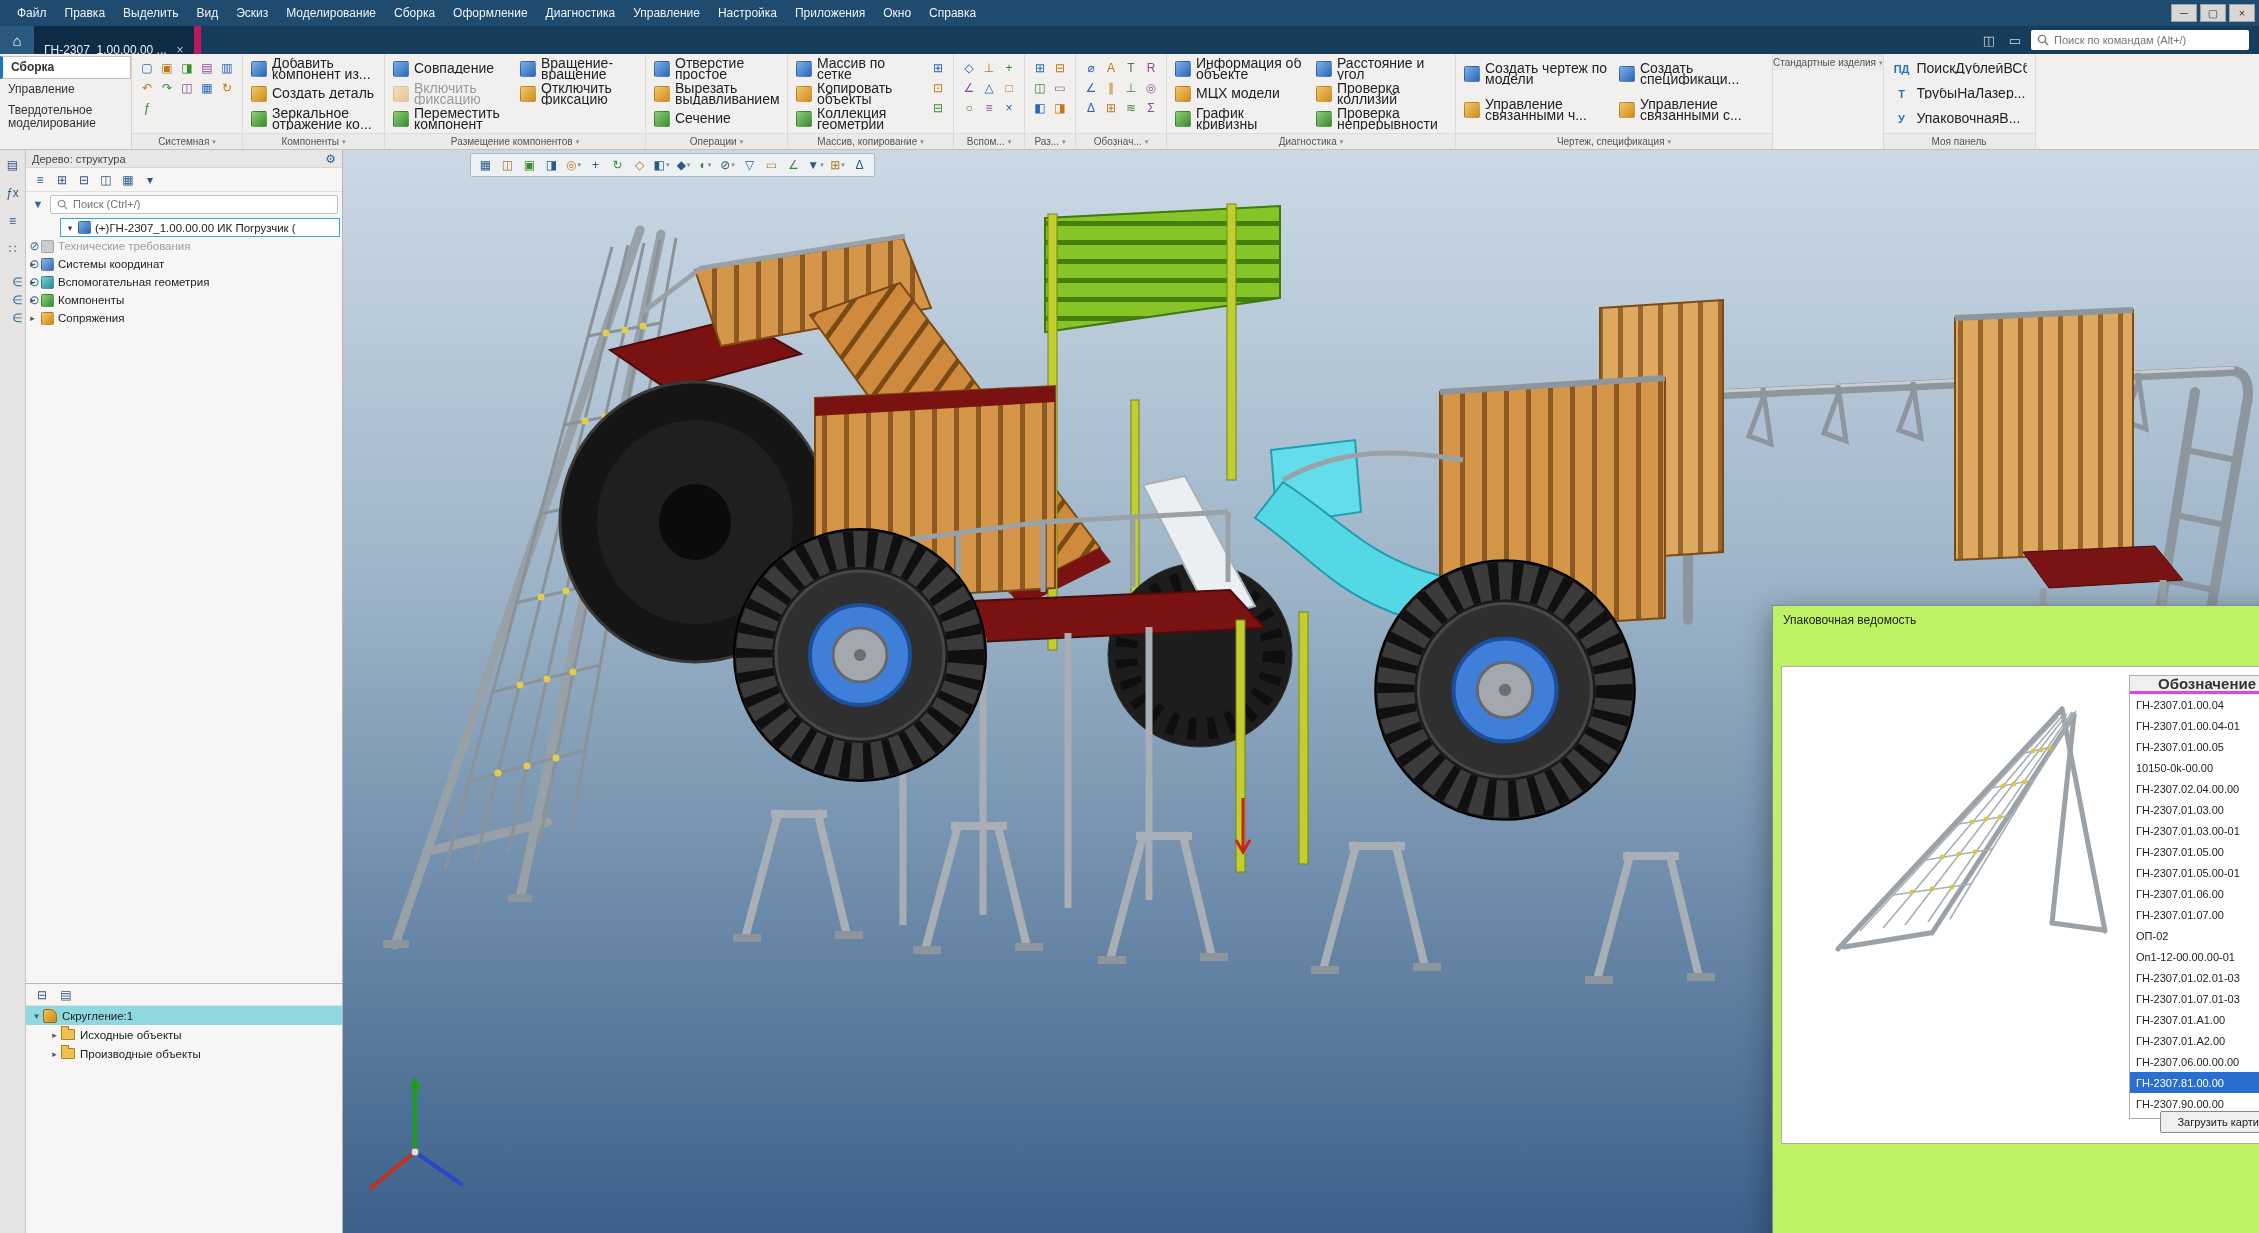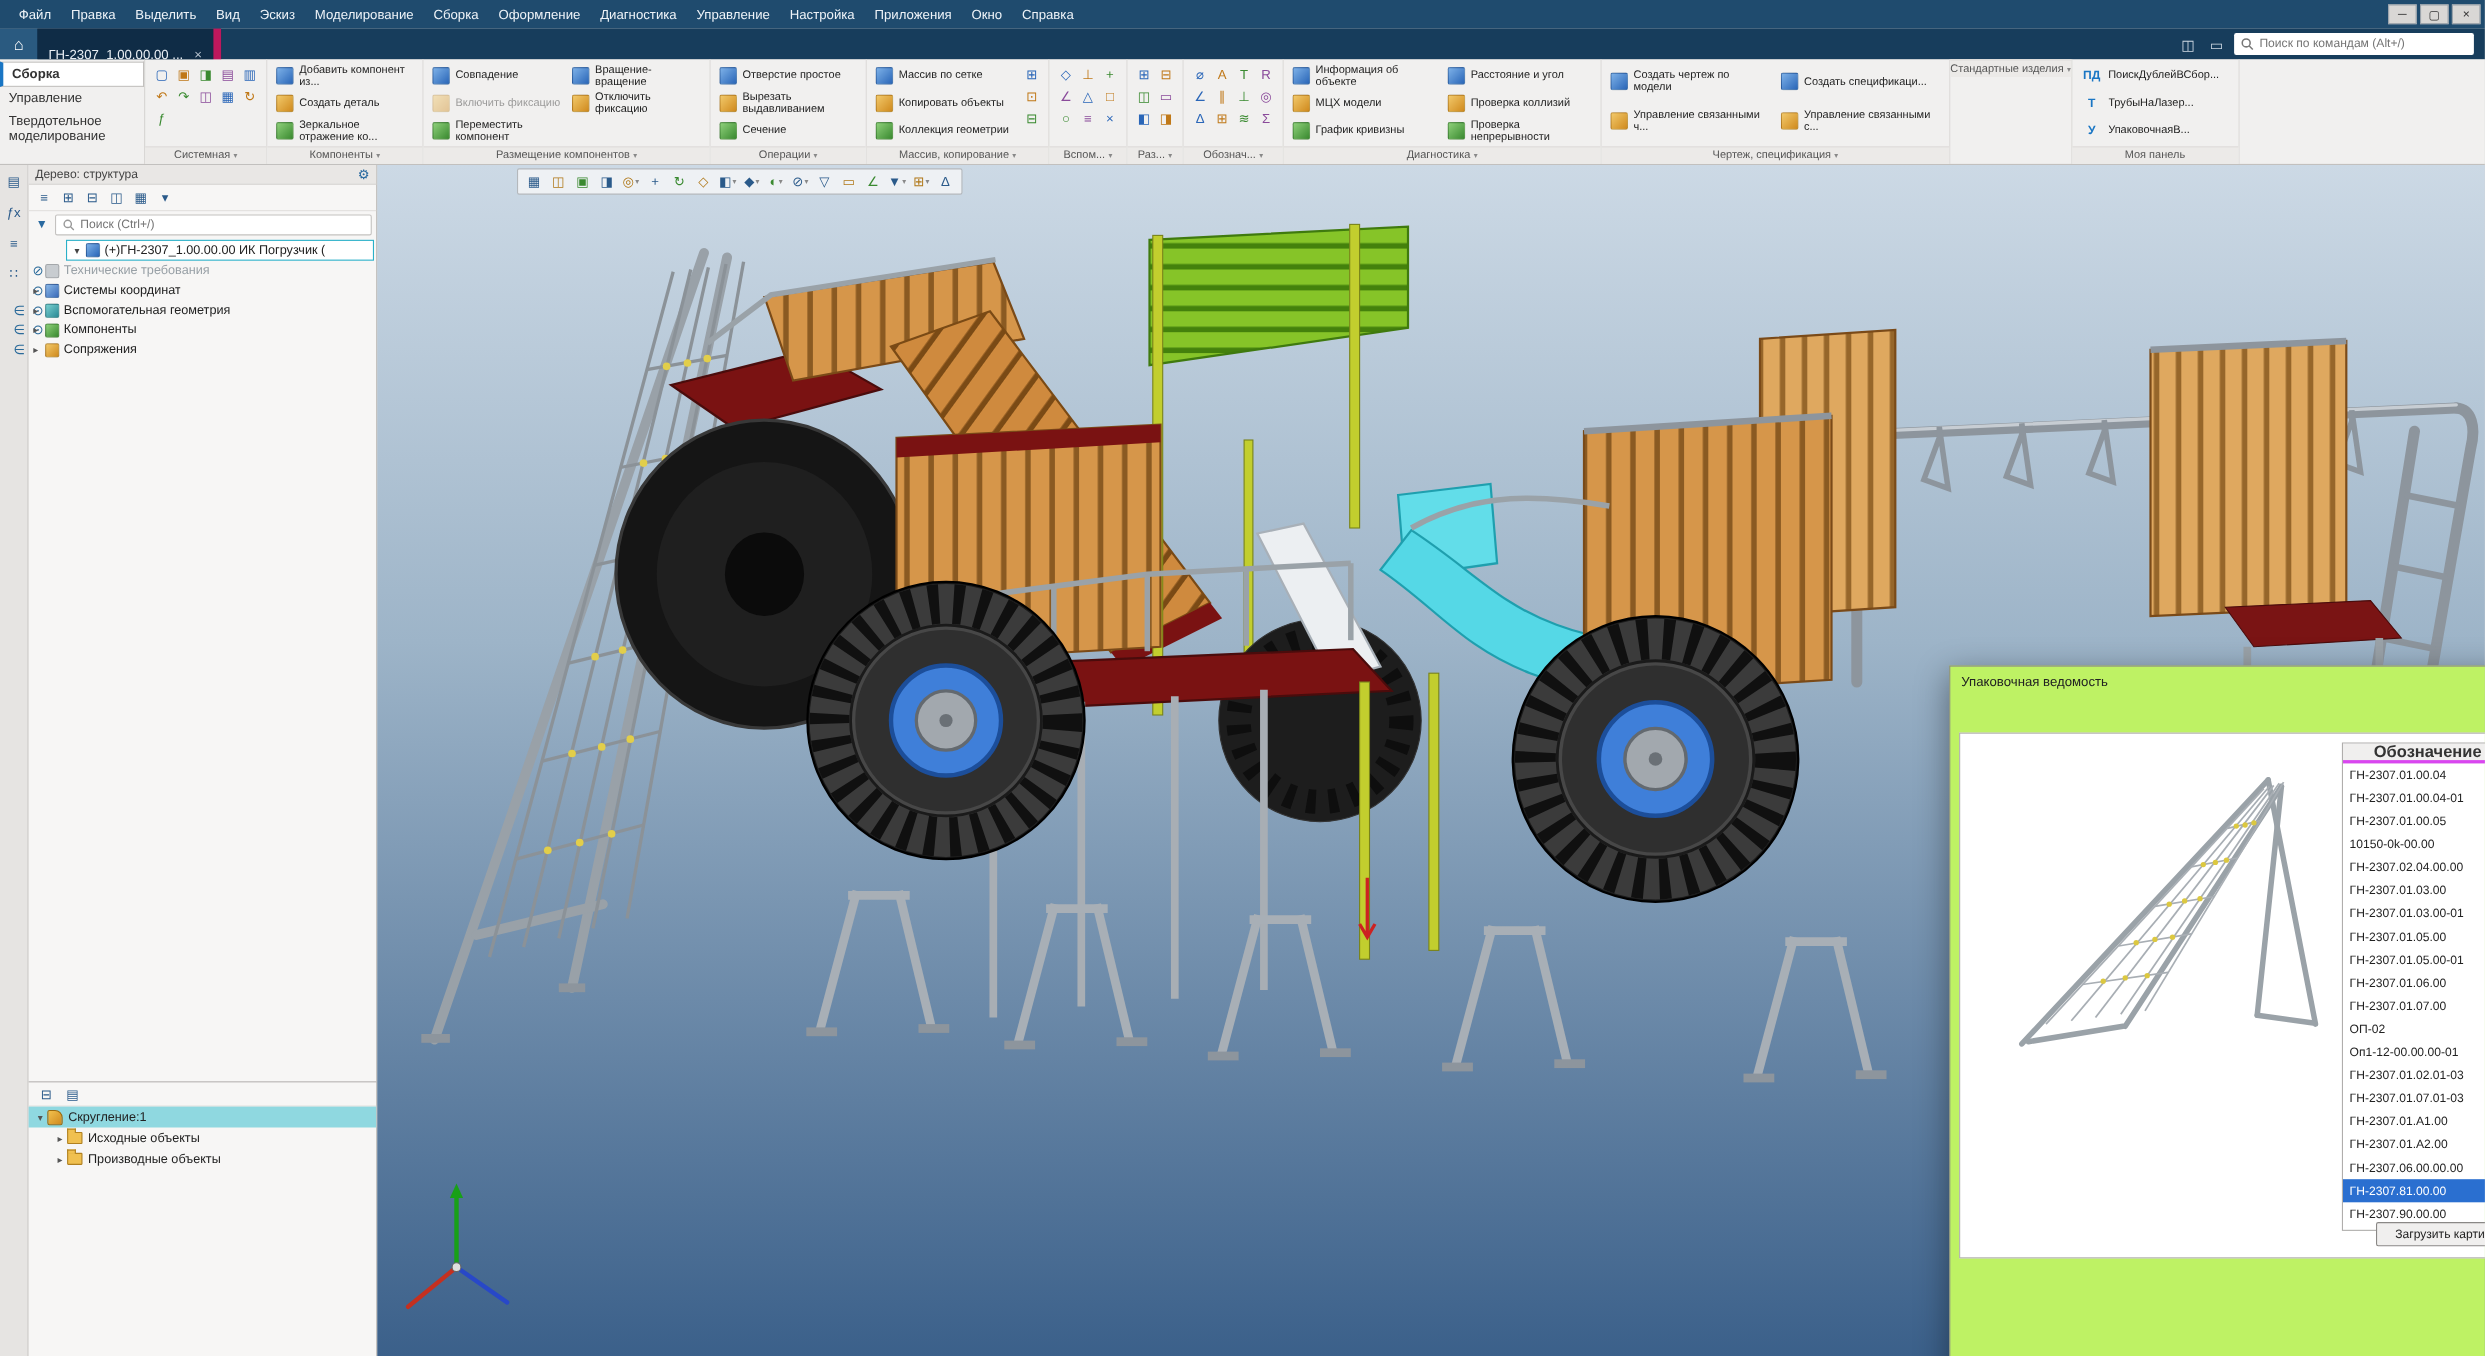--- a/index.html
+++ b/index.html
@@ -39,21 +39,21 @@
   .rcol { display:flex; flex-direction:column; }
   .rbtn { display:flex; align-items:center; gap:5px; min-height:25px; padding:1px 4px; border-radius:2px; cursor:pointer; }
   .rbtn.disabled { opacity:.42; }
   .tall .rbtn { min-height:36px; }
   .ricon { width:16px; height:16px; border-radius:2px; flex:none; border:1px solid rgba(0,0,0,.15); }
   .rcol .rbtn:nth-child(5n+1) .ricon { background:linear-gradient(135deg,#7db1e8,#2a66b8); }
   .rcol .rbtn:nth-child(5n+2) .ricon { background:linear-gradient(135deg,#f2c96a,#d08a1e); }
   .rcol .rbtn:nth-child(5n+3) .ricon { background:linear-gradient(135deg,#8ed07a,#3a8a30); }
   .rcol .rbtn:nth-child(5n+4) .ricon { background:linear-gradient(135deg,#7ad0d0,#2a8a96); }
   .rcol .rbtn:nth-child(5n)   .ricon { background:linear-gradient(135deg,#d08ae0,#8a4a9a); }
-  .rlabel { font-size:10px; line-height:11px; color:#222; max-height:22px; overflow:hidden; }
+  .rlabel { font-size:14px; line-height:11px; color:#222; max-height:22px; overflow:hidden; }
   .rabbr { color:var(--accent,#1a76c4); font-weight:bold; font-size:11px; width:20px; text-align:center; flex:none; }
   .w100 .rlabel{ width:96px; } .w105 .rlabel{ width:104px; } .w112 .rlabel{ width:110px; } .w125 .rlabel{ width:124px; }
   .rcap { height:16px; background:#eceae8; border-top:1px solid #dedcda; display:flex; align-items:center;
     justify-content:center; gap:3px; font-size:10px; color:#555; cursor:pointer; }
   .caret { font-size:7px; color:#888; }
   .caret:empty { display:none; }
   .igrid { display:grid; gap:2px; padding:3px 2px; }
   .cols5 { grid-template-columns:repeat(5,18px); }
   .cols4 { grid-template-columns:repeat(4,18px); }
   .cols3 { grid-template-columns:repeat(3,18px); }

